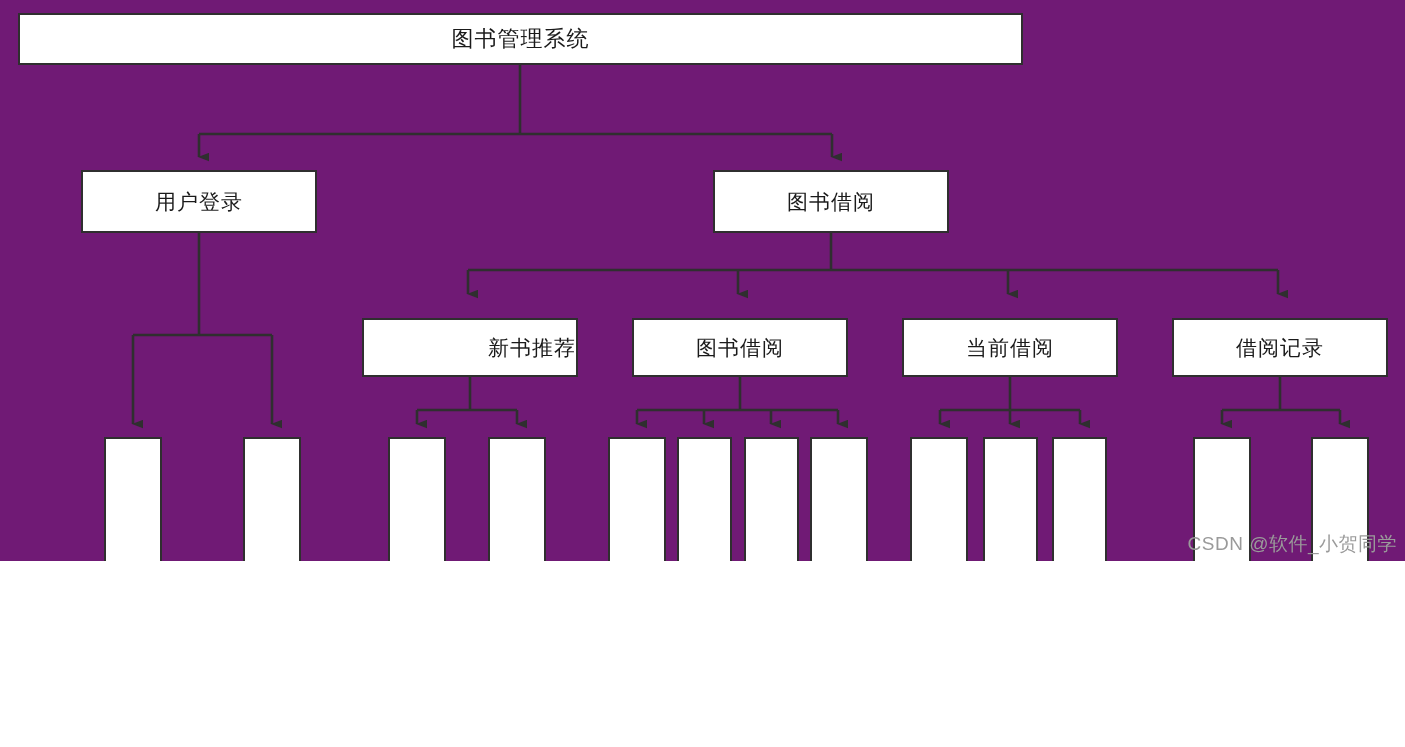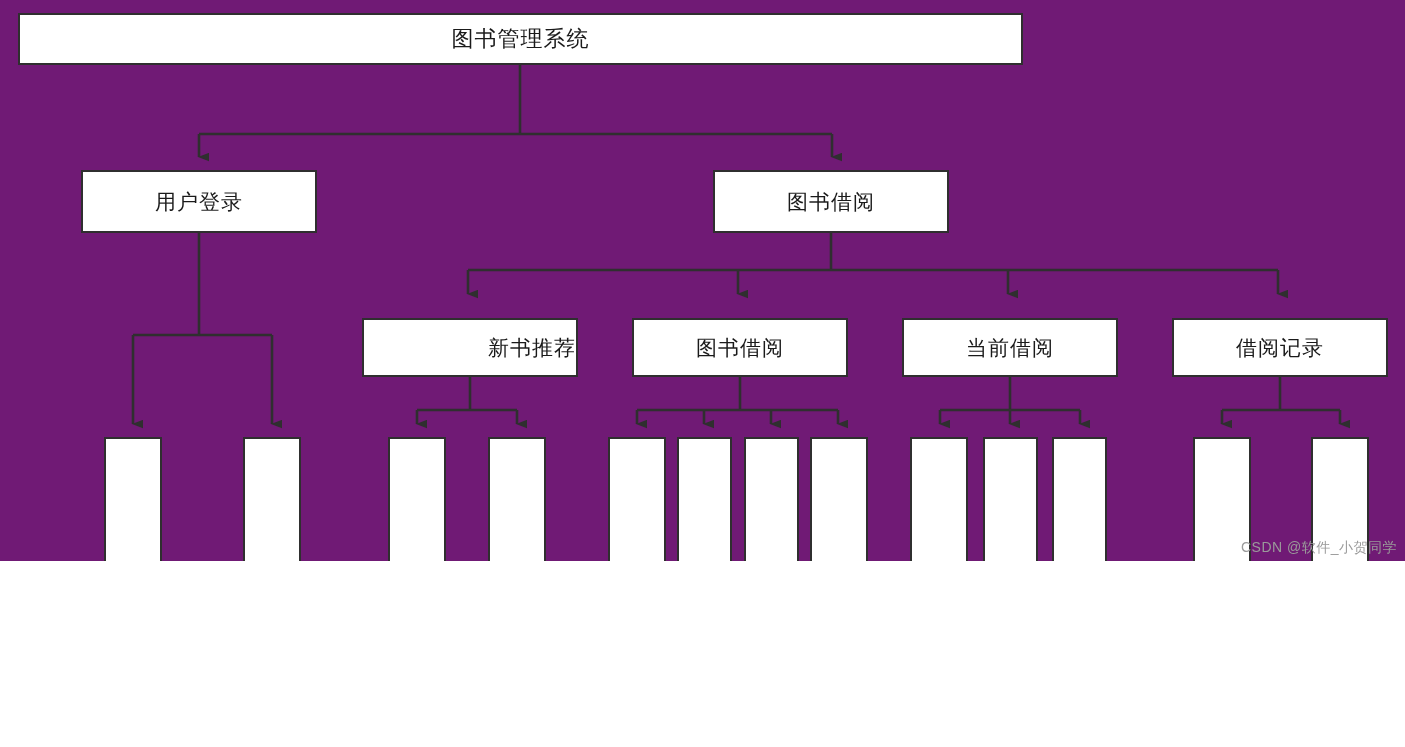--- a/index.html
+++ b/index.html
@@ -53,21 +53,21 @@
     white-space: nowrap;
     text-align: center;
   }
   .node.root .label {
     font-size: 22px;
   }
   #watermark {
     position: absolute;
     right: 8px;
     bottom: 4px;
-    font-size: 14px;
+    font-size: 19px;
     color: #9a9a9a;
     white-space: nowrap;
     letter-spacing: 0.5px;
     margin-top: 7px;
   }
 </style>
 </head>
 <body>
 
 <div id="diagram-root">

